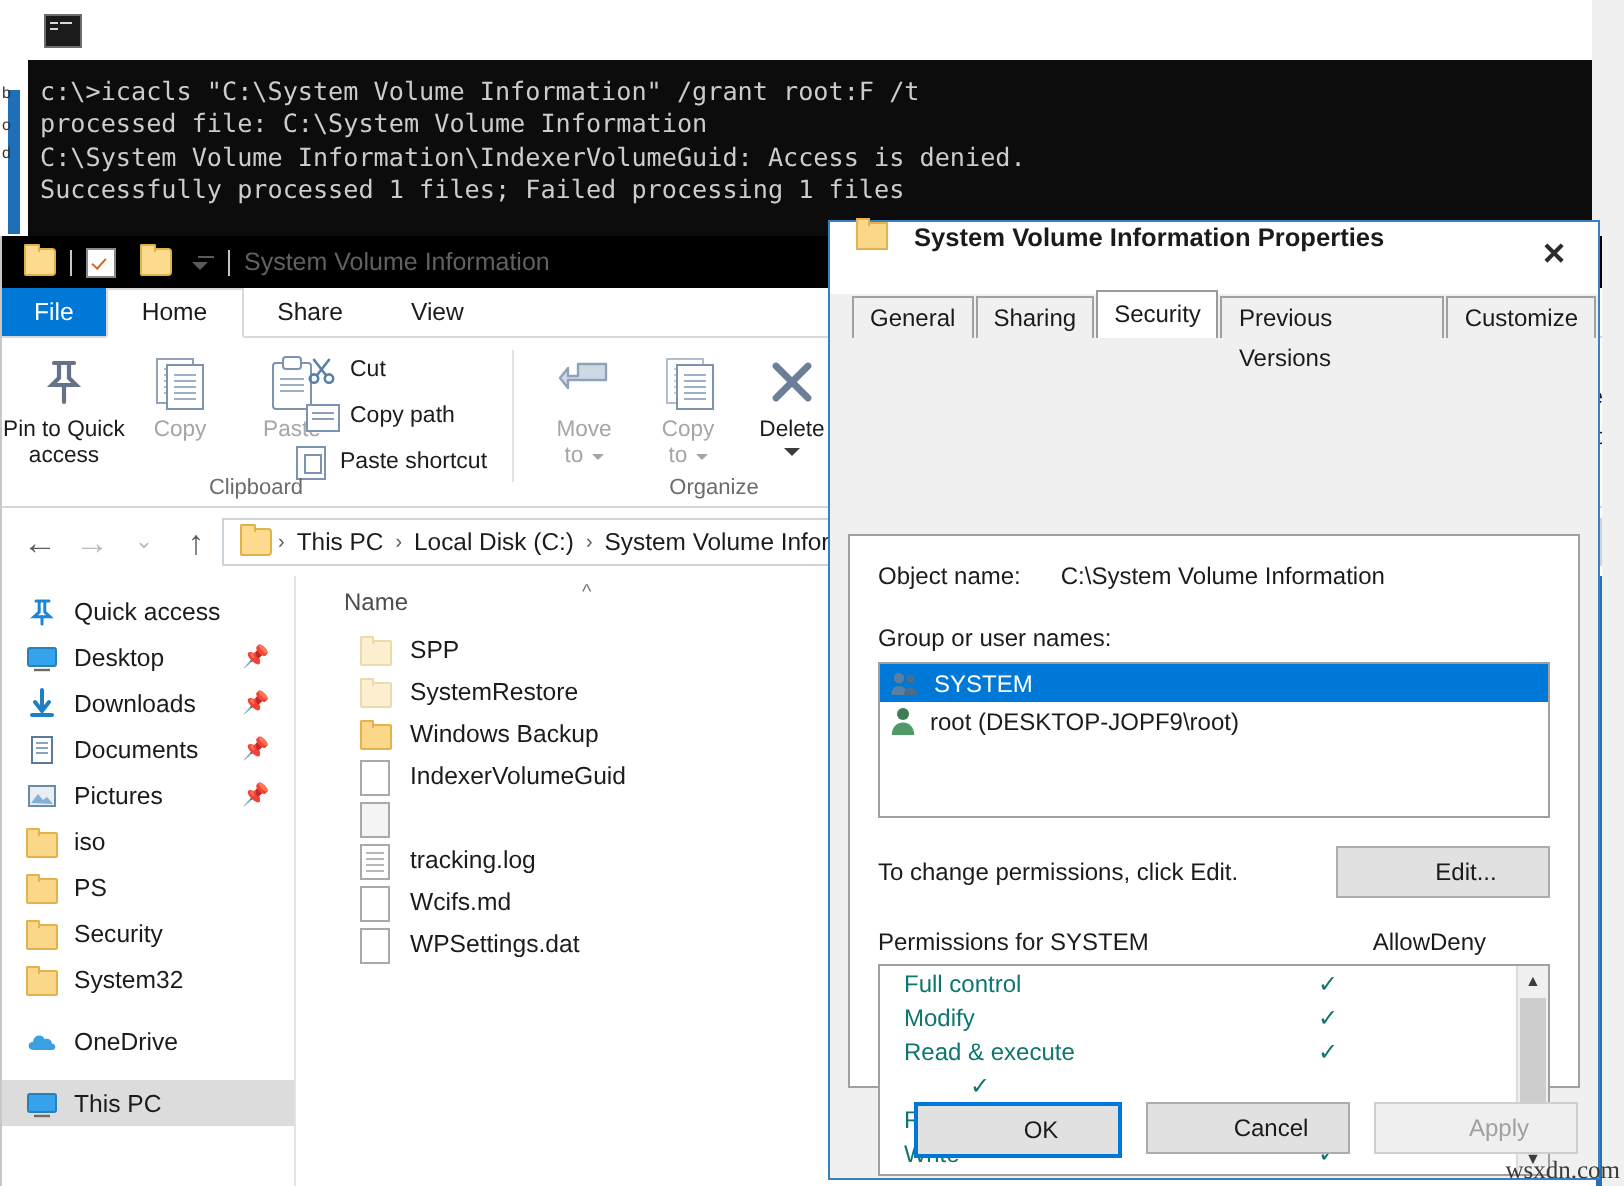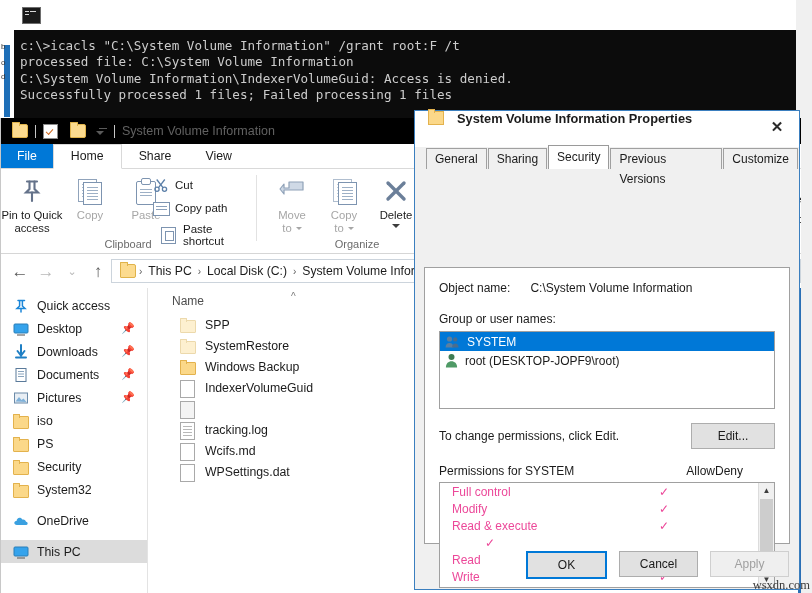--- a/index.html
+++ b/index.html
@@ -109,27 +109,27 @@
   .dlg-pad { padding:13px 14px 0 14px; position:relative; height:100%; box-sizing:border-box; }
   .row-obj { font-size:12px; color:#1b1b1b; display:flex; gap:20px; }
   .lbl { font-size:12px; color:#1b1b1b; }
   .listbox { border:1px solid #a0a0a0; background:#fff; height:76px; margin-top:5px; position:relative; }
   .lbrow { height:19px; display:flex; align-items:center; padding-left:5px; gap:7px; font-size:12px; color:#1b1b1b; }
   .lbrow.sel { background:#0078d7; color:#ffffff; }
   .users-ico { width:15px;height:14px; position:relative; flex:none; }
   .user-ico { width:13px;height:15px; position:relative; flex:none; }
 
   .btn { border:1px solid #adadad; background:#e1e1e1; font-size:12px; color:#1b1b1b; height:24px;
-         display:inline-flex; align-items:center; justify-content:center; }
+         display:inline-flex; align-items:center; justify-content:center;padding-left:23px; }
   .btn.dis { color:#a0a0a0; background:#efefef; border-color:#cfcfcf; }
   .btn.def { border:2px solid #0078d7; background:#e1e1e1; }
 
   .permhdr { display:flex; font-size:12px; color:#1b1b1b; margin-top:15px; }
   .permbox { border:1px solid #a0a0a0; background:#fff; height:104px; margin-top:4px; position:relative; overflow:hidden; }
-  .prow { height:17px; display:flex; align-items:center; font-size:12px; color:#ec4899; padding-left:12px;justify-content:space-between; }
+  .prow { height:17px; display:flex; align-items:center; font-size:12px; color:#0f766e; padding-left:12px;justify-content:space-between; }
   .pscroll { position:absolute; right:0; top:0; bottom:0; width:15px; background:#f0f0f0; border-left:1px solid #dcdcdc;}
   .parrow { height:15px; display:flex; align-items:center; justify-content:center; font-size:8px; color:#3c3c3c; background:#f0f0f0;}
   .pthumb { position:absolute; left:1px; right:1px; top:16px; height:56px; background:#cdcdcd; }
 
   .dlg-btns { position:absolute; right:10px; bottom:10px; display:flex; gap:12px; }
   .watermark { position:absolute; right:2px; bottom:0px; font-size:12.5px; color:#3a3a3a; font-family:"Liberation Serif",serif; }
 </style>
 </head>
 <body>
 
@@ -224,21 +224,21 @@
 
         <div class="smallbtn" style="left:152px;top:31px">
           <div class="sico">
             <div style="width:15px;height:12px;border:1px solid #7d94b0;background:#fff;position:relative;margin-top:2px">
               <div style="position:absolute;left:2px;top:3px;right:2px;height:1px;background:#8aa0bb;box-shadow:0 3px 0 #8aa0bb"></div>
             </div>
           </div>
           <span>Copy path</span>
         </div>
 
-        <div class="smallbtn" style="left:160px;top:54px">
+        <div class="smallbtn" style="left:147px;top:54px">
           <div class="sico">
             <div style="width:13px;height:15px;border:1px solid #7d94b0;background:#fff;position:relative;margin-top:0">
               <div style="position:absolute;left:3px;top:3px;width:7px;height:8px;border:1px solid #7d94b0"></div>
             </div>
           </div>
           <span>Paste shortcut</span>
         </div>
 
         <div class="glabel" style="left:0;width:254px">Clipboard</div>
       </div>

